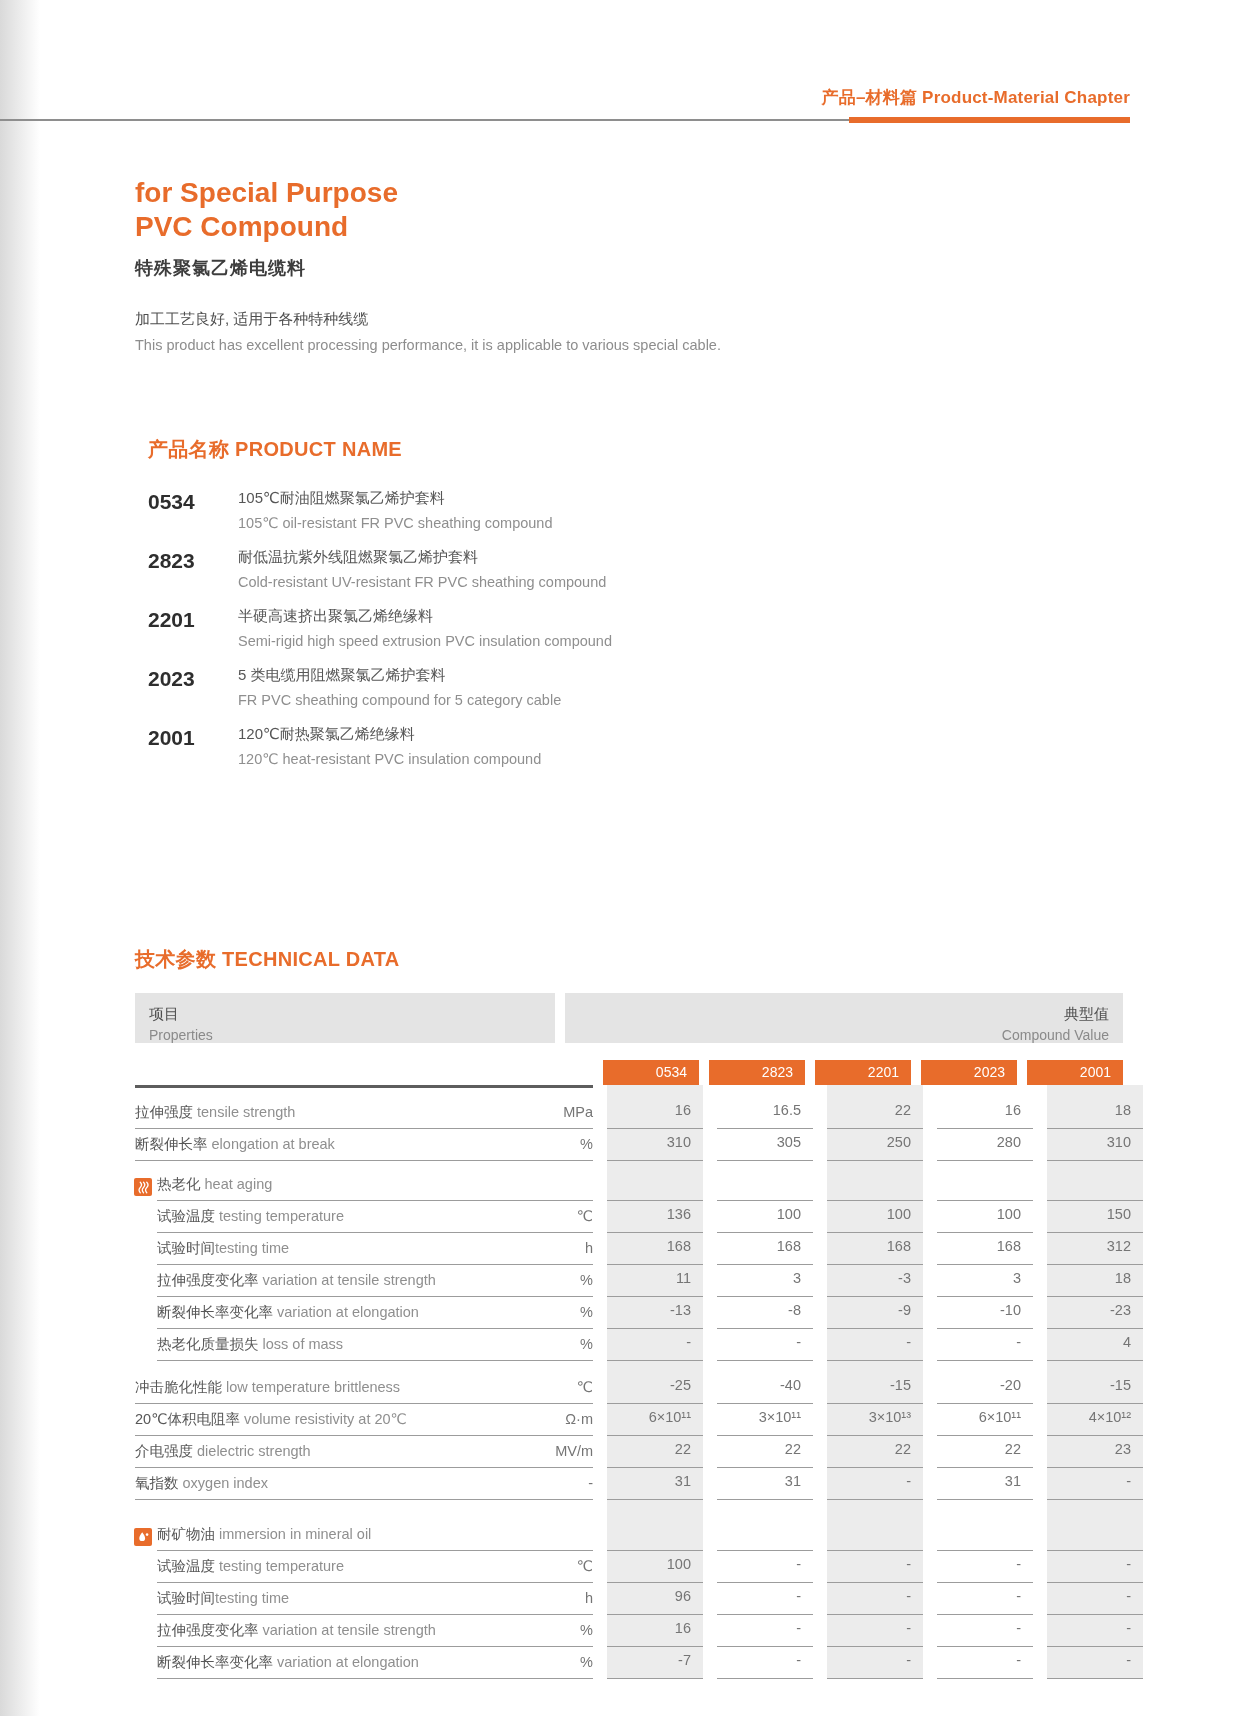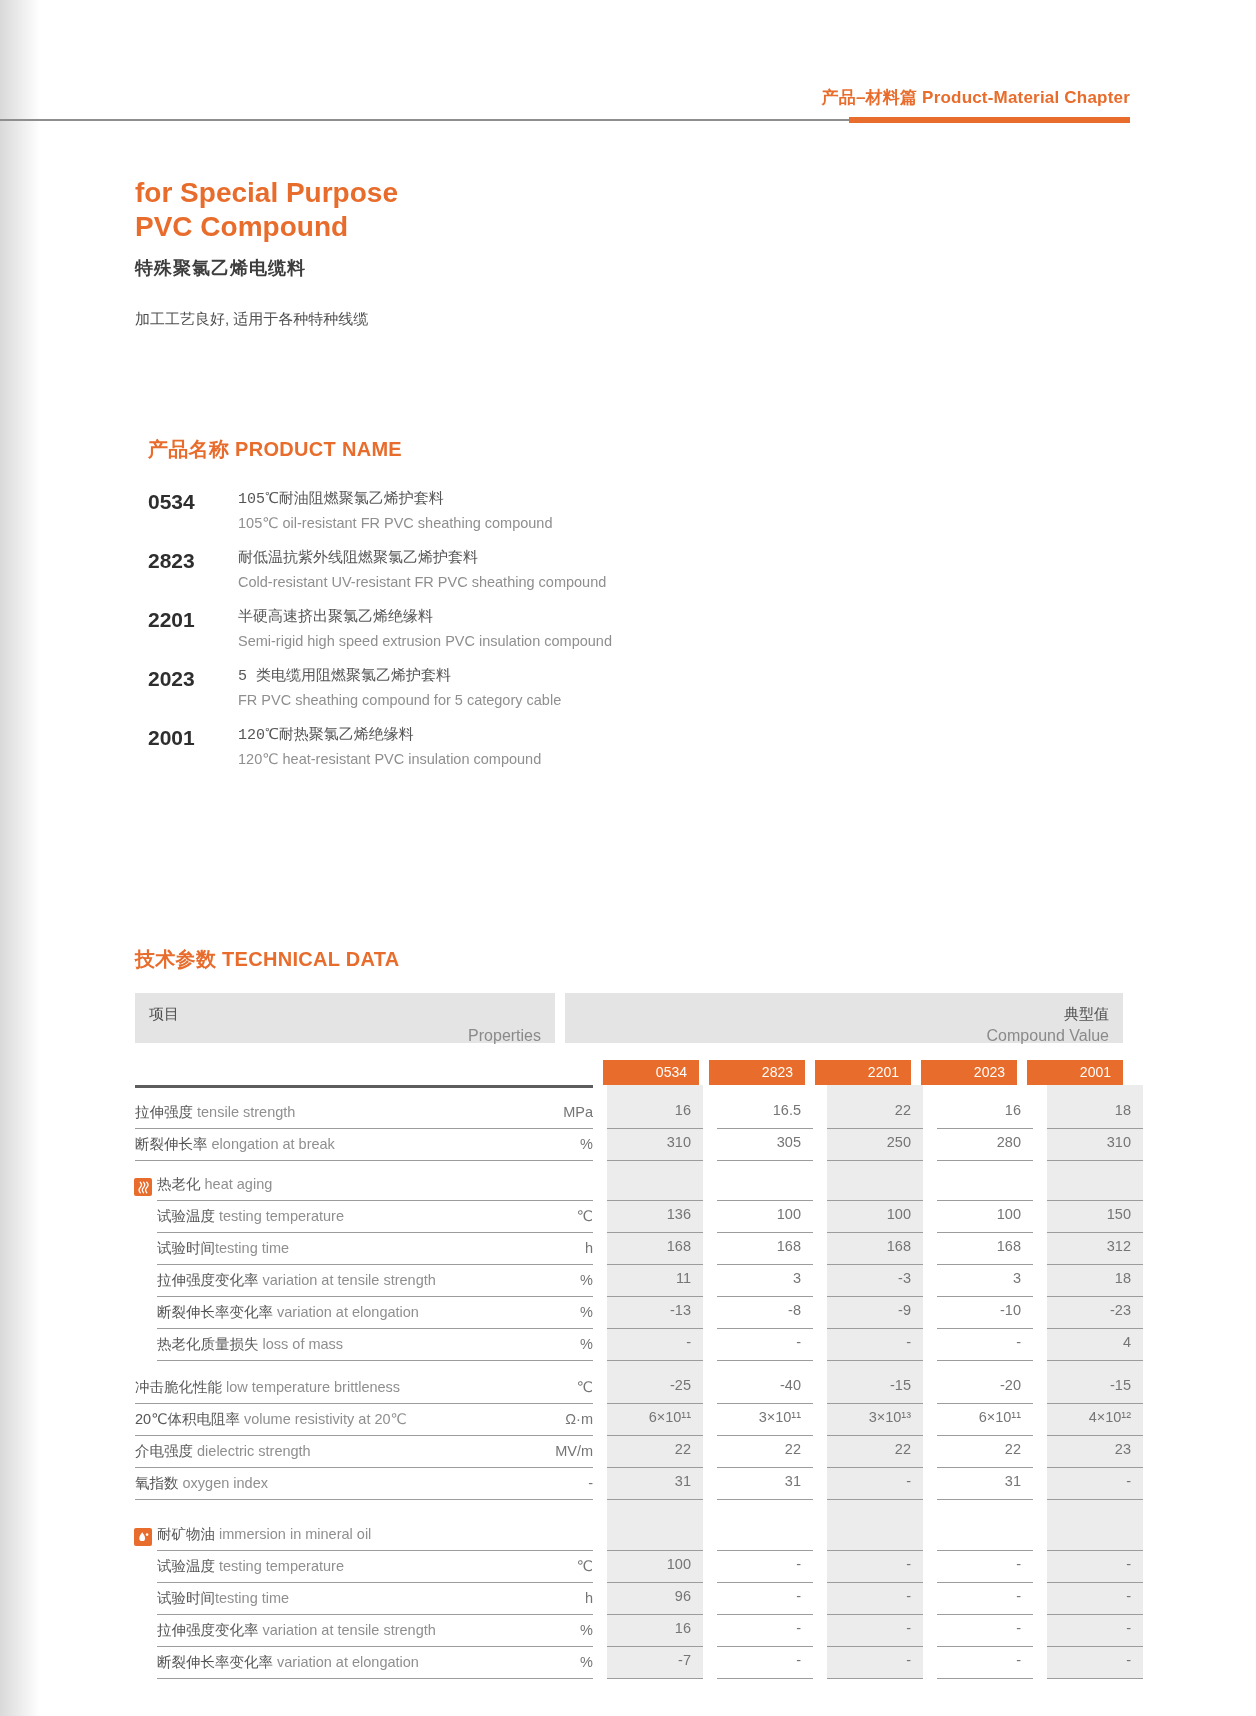--- a/index.html
+++ b/index.html
@@ -30,29 +30,29 @@
   .intro{position:absolute;left:135px;top:310px;}
   .intro-zh{font-size:15px;color:#4e4e4e;}
   .intro-en{font-size:14.5px;color:#8d8d8d;margin-top:8px;}
   
   .sec-heading{font-size:20px;font-weight:700;color:var(--orange);letter-spacing:.3px;}
   
   .products{position:absolute;left:148px;top:436px;width:700px;}
   .product-list{margin-top:26px;}
   .product-item{display:flex;margin-bottom:17px;}
   .p-code{flex:0 0 90px;font-size:21px;font-weight:700;color:#2e2e2e;padding-top:1px;}
-  .p-zh{font-size:15px;color:#565656;font-family:Liberation Mono, monospace;}
+  .p-zh{font-size:15px;color:#565656;}
   .p-en{font-size:14.5px;color:#8f8f8f;margin-top:7px;}
   
   .tech{position:absolute;left:135px;top:946px;width:988px;}
   .band{display:grid;grid-template-columns:420px 1fr;column-gap:10px;margin-top:20px;}
   .band-box{background:var(--band);height:50px;padding:12px 14px 0;}
   .band-box.right{text-align:right;}
   .band-zh{font-size:15px;color:#4f4f4f;}
-  .band-en{font-size:16px;color:#8a8a8a;margin-top:3px;text-align:right;}
+  .band-en{font-size:14px;color:#8a8a8a;margin-top:3px;}
   .colheads{display:grid;grid-template-columns:458px repeat(5,96px);column-gap:10px;margin-top:17px;}
   .colhead{background:var(--orange);color:#fff;font-size:14px;height:25px;line-height:25px;
     text-align:right;padding-right:12px;}
   .trow{display:grid;grid-template-columns:458px repeat(5,96px);column-gap:14px;}
   .lu{position:relative;display:flex;justify-content:space-between;align-items:baseline;
     border-bottom:1px solid #9c9c9c;padding:6px 0 6px;}
   .vcell{border-bottom:1px solid #9c9c9c;text-align:right;padding:6px 12px 6px 0;
     font-size:14.5px;line-height:15px;color:#757575;}
   .stripe{background:var(--stripe);}
   .label-zh{font-size:14.5px;color:#575757;}
@@ -79,20 +79,21 @@
 
   <div class="title-block">
     <div class="t-en">for Special Purpose</div>
     <div class="t-en">PVC Compound</div>
     <div class="t-zh">特殊聚氯乙烯电缆料</div>
   </div>
 
 
   <div class="intro">
     <div class="intro-zh">加工工艺良好, 适用于各种特种线缆</div>
+    <div class="intro-en">This product has excellent processing performance, it is applicable to various special cable.</div>
   </div>
 
   <div class="products">
     <div class="sec-heading">产品名称 PRODUCT NAME</div>
     <div class="product-list">
         <div class="product-item">
           <div class="p-code">0534</div>
           <div>
             <div class="p-zh">105℃耐油阻燃聚氯乙烯护套料</div>
             <div class="p-en">105℃ oil-resistant FR PVC sheathing compound</div>

